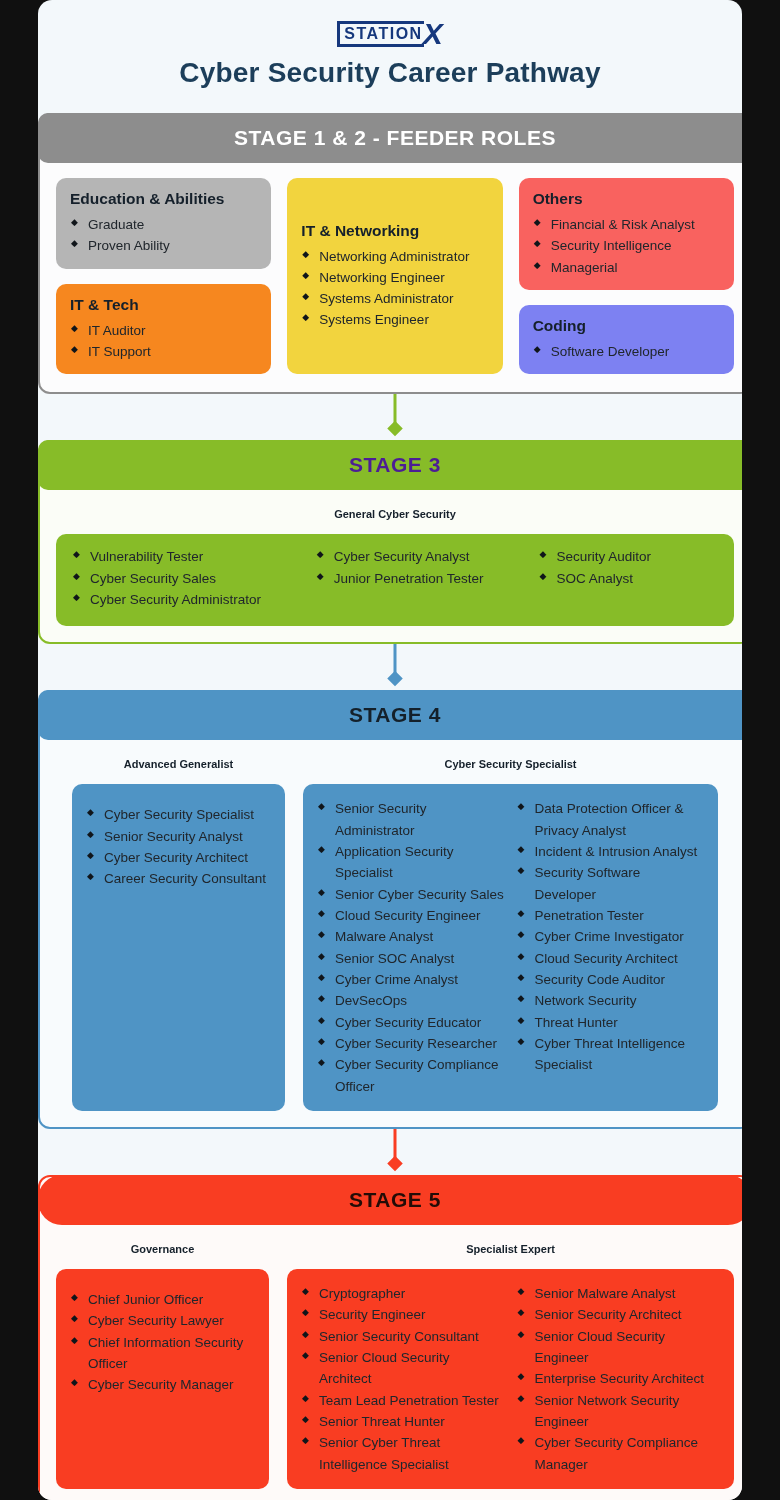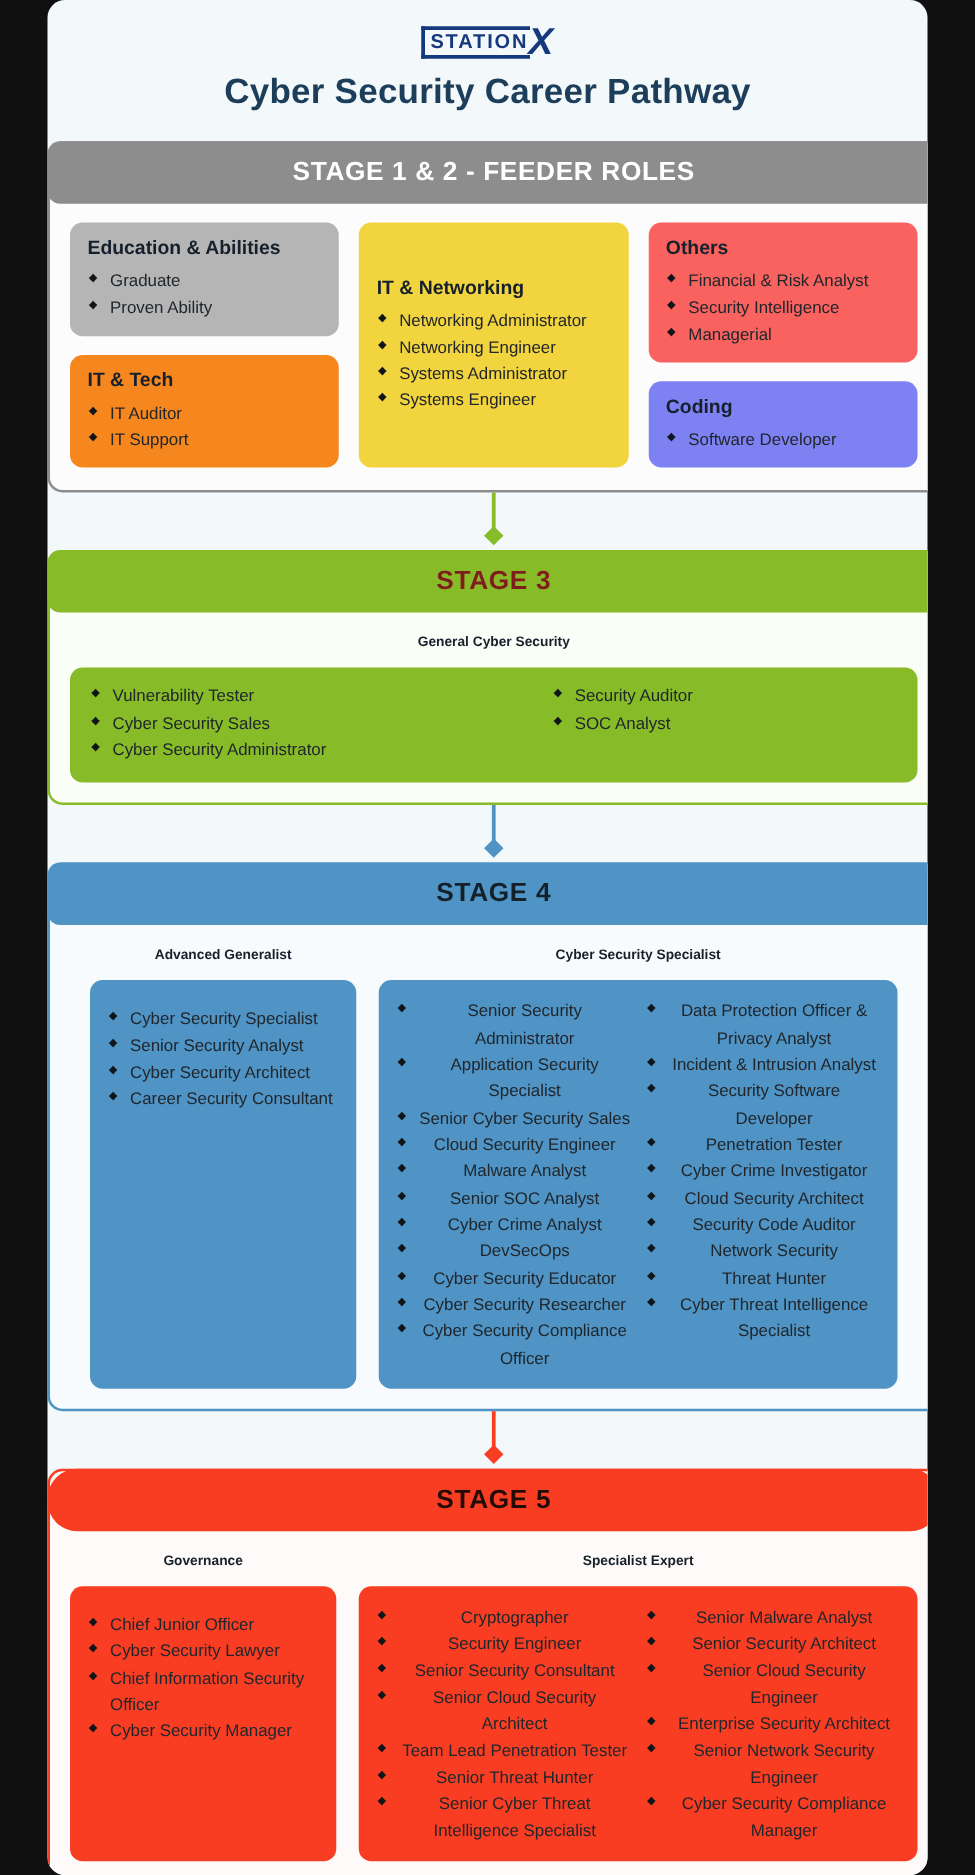--- a/index.html
+++ b/index.html
@@ -63,35 +63,35 @@
   }
   
   .connector { position: relative; height: 46px; width: 714px; margin: 0 auto; }
   .connector .line { position: absolute; left: 50%; top: 0; transform: translateX(-50%); width: 3px; height: 33px; }
   .connector .diamond { position: absolute; left: 50%; top: 29px; width: 11px; height: 11px; transform: translateX(-50%) rotate(45deg); }
   .conn-green .line, .conn-green .diamond { background: #87bc28; }
   .conn-blue .line,  .conn-blue .diamond  { background: #4f94c5; }
   .conn-red .line,   .conn-red .diamond   { background: #f93d22; }
   
   .stage3 { border-color: #87bc28; background: #fbfdf7; }
-  .stage3 .stage-header { background: #87bc28; color: #7f1d1d; }
+  .stage3 .stage-header { background: #87bc28; color: #4c1d95; }
   .stage3 .stage-body { padding: 12px 16px 16px; min-height: 147px; }
   .sub-title { text-align: center; font-size: 11px; font-weight: 800; color: #15202b; margin: 6px 0 14px; }
   .stage3 .big-box { display: flex; gap: 10px; padding: 12px 16px 16px; }
   .stage3 .big-box ul { margin: 0; }
   .s3-c1 { flex: 1.12; } .s3-c2 { flex: 1.02; } .s3-c3 { flex: 0.86; }
   
   .stage4 { border-color: #4f94c5; background: #f8fbfd; }
   .stage4 .stage-header { background: #4f94c5; color: #14202a; }
   .stage4 .stage-body { display: flex; gap: 18px; padding: 12px 32px 16px; min-height: 358px; }
   .sec { display: flex; flex-direction: column; }
   .sec-left { width: 213px; flex: none; }
   .sec-right { flex: 1; }
   .sec .role-box { flex: 1; }
-  .two-cols { display: flex; gap: 12px; text-align: center; }
+  .two-cols { display: flex; gap: 12px; }
   .two-cols ul { flex: 1; margin: 0; }
   .sec .role-box { padding: 14px 14px 14px; }
   
   .stage5 { border-color: #f93d22; background: #fefaf9; }
   .stage5 .stage-header { background: #f93d22; color: #230c07; border-radius: 24px; }
   .stage5 .stage-body { display: flex; gap: 18px; padding: 12px 16px 16px; min-height: 276px; }
 </style>
 </head>
 <body>
 
@@ -161,20 +161,24 @@
 
   <section class="stage stage3">
     <div class="stage-header">STAGE 3</div>
     <div class="stage-body">
       <div class="sub-title">General Cyber Security</div>
       <div class="role-box box-green big-box">
         <ul class="role-list s3-c1">
             <li>Vulnerability Tester</li>
             <li>Cyber Security Sales</li>
             <li>Cyber Security Administrator</li>
+          </ul>
+        <ul class="role-list s3-c2">
+            <li>Cyber Security Analyst</li>
+            <li>Junior Penetration Tester</li>
           </ul>
         <ul class="role-list s3-c3">
             <li>Security Auditor</li>
             <li>SOC Analyst</li>
           </ul>
       </div>
     </div>
   </section>
 
   <div class="connector conn-blue">

